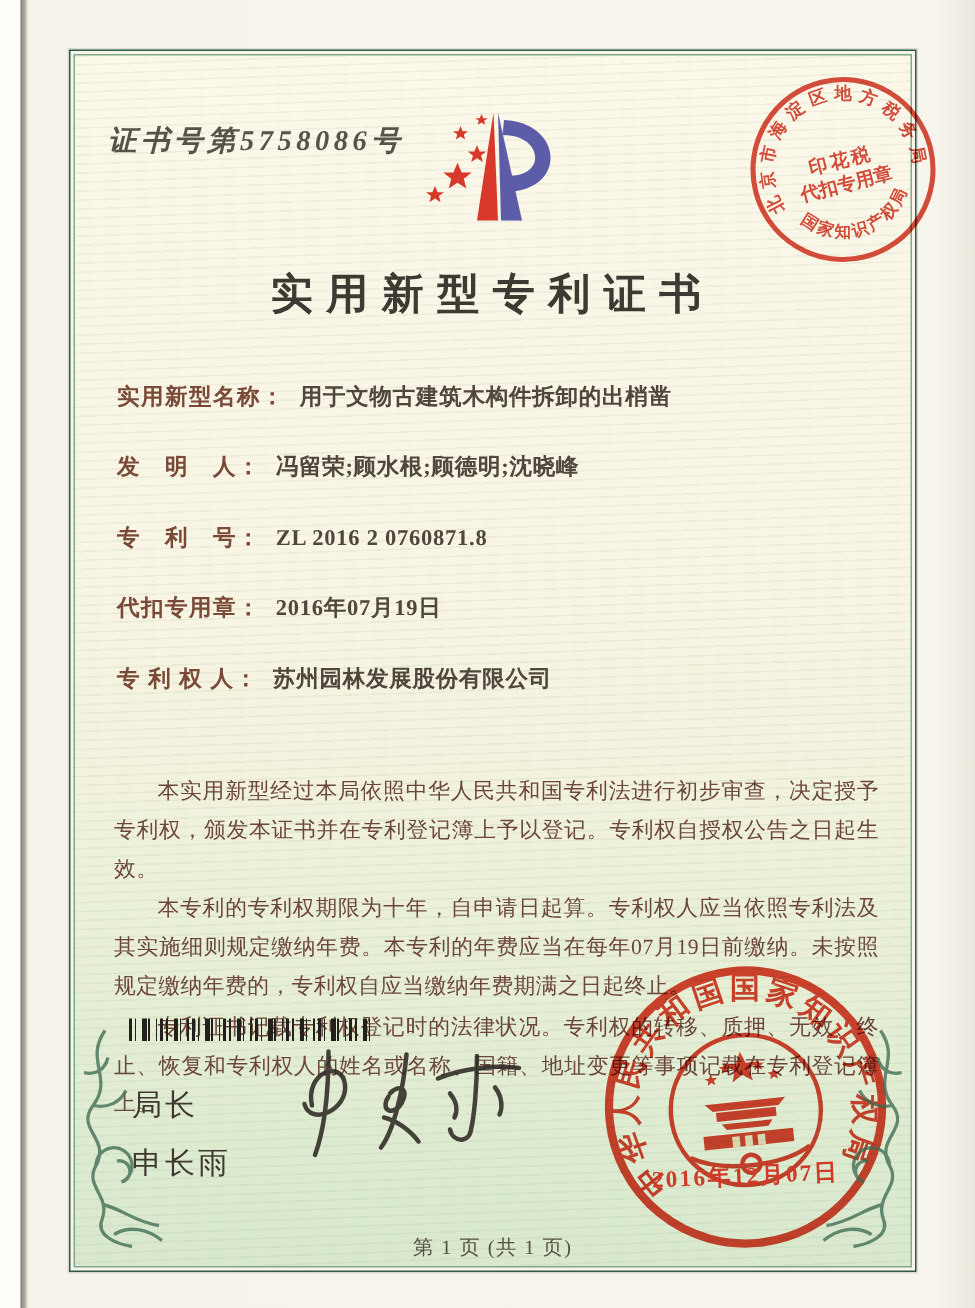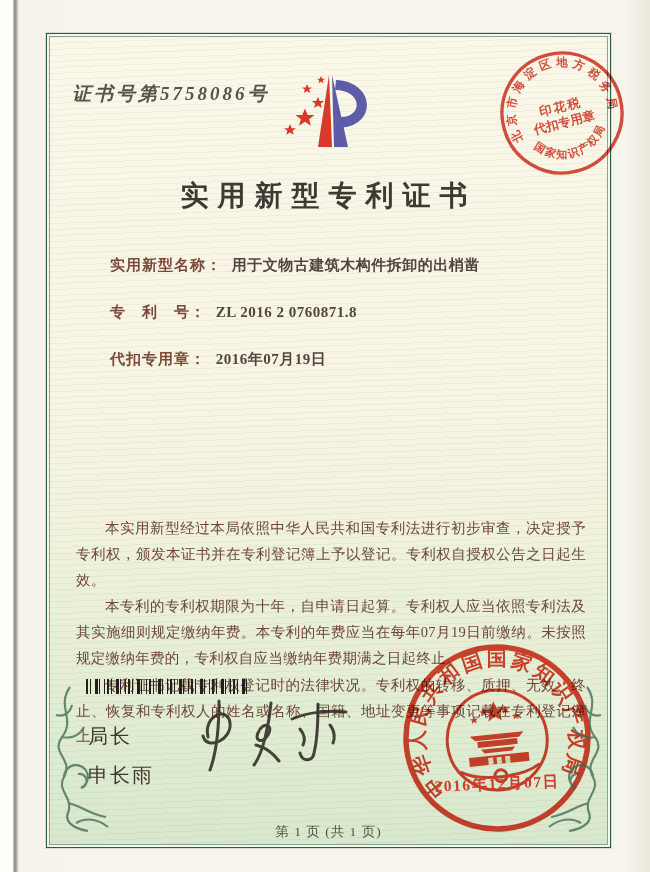--- a/index.html
+++ b/index.html
@@ -26,21 +26,21 @@
     color:#565349;font-weight:bold;font-style:italic;
   }
   .logo{position:absolute;left:226px;top:30px;}
   .tax-stamp{position:absolute;left:432px;top:-4px;opacity:.92;mix-blend-mode:multiply;}
   .title{
     position:absolute;left:0;top:140px;width:100%;text-align:center;margin:0;
     font-size:28px;font-weight:600;letter-spacing:9px;color:#3e3a33;
   }
   .fields{position:absolute;left:28px;top:218px;width:505px;display:flex;flex-direction:column;gap:27px;}
   .field-row{font-size:15px;line-height:20px;white-space:nowrap;}
-  .field-label{color:#7b4937;font-weight:bold;letter-spacing:1px;margin-left:32px;}
+  .field-label{color:#7b4937;font-weight:bold;letter-spacing:1px;}
   .field-value{color:#50463d;font-weight:bold;margin-left:6px;letter-spacing:.5px;}
   .paragraphs{position:absolute;left:25px;top:478px;width:512px;color:#6c463a;}
   .paragraphs p{margin:1px;font-size:14.5px;line-height:1.78;text-indent:2em;text-align:justify;letter-spacing:.3px;}
   .barcode{
     position:absolute;left:36px;top:642px;width:163px;height:15px;
     background:
       repeating-linear-gradient(90deg,
         #22201d 0 2px, rgba(0,0,0,0) 2px 4px,
         #22201d 4px 5px, rgba(0,0,0,0) 5px 9px,
         #22201d 9px 12px, rgba(0,0,0,0) 12px 13px,
@@ -105,26 +105,34 @@
     </svg>
 
     <h1 class="title">实用新型专利证书</h1>
 
     <div class="fields">
       <div class="field-row">
         <span class="field-label">实用新型名称：</span>
         <span class="field-value">用于文物古建筑木构件拆卸的出梢凿</span>
       </div>
       <div class="field-row">
+        <span class="field-label">发　明　人：</span>
+        <span class="field-value">冯留荣;顾水根;顾德明;沈晓峰</span>
+      </div>
+      <div class="field-row">
         <span class="field-label">专　利　号：</span>
         <span class="field-value">ZL 2016 2 0760871.8</span>
       </div>
       <div class="field-row">
         <span class="field-label">代扣专用章：</span>
         <span class="field-value">2016年07月19日</span>
+      </div>
+      <div class="field-row">
+        <span class="field-label">专 利 权 人：</span>
+        <span class="field-value">苏州园林发展股份有限公司</span>
       </div>
     </div>
 
     <div class="paragraphs">
       <p>本实用新型经过本局依照中华人民共和国专利法进行初步审查，决定授予专利权，颁发本证书并在专利登记簿上予以登记。专利权自授权公告之日起生效。</p>
       <p>本专利的专利权期限为十年，自申请日起算。专利权人应当依照专利法及其实施细则规定缴纳年费。本专利的年费应当在每年07月19日前缴纳。未按照规定缴纳年费的，专利权自应当缴纳年费期满之日起终止。</p>
       <p>专利证书记载专利权登记时的法律状况。专利权的转移、质押、无效、终止、恢复和专利权人的姓名或名称、国籍、地址变更等事项记载在专利登记簿上。</p>
     </div>
 
     <div class="barcode"></div>

